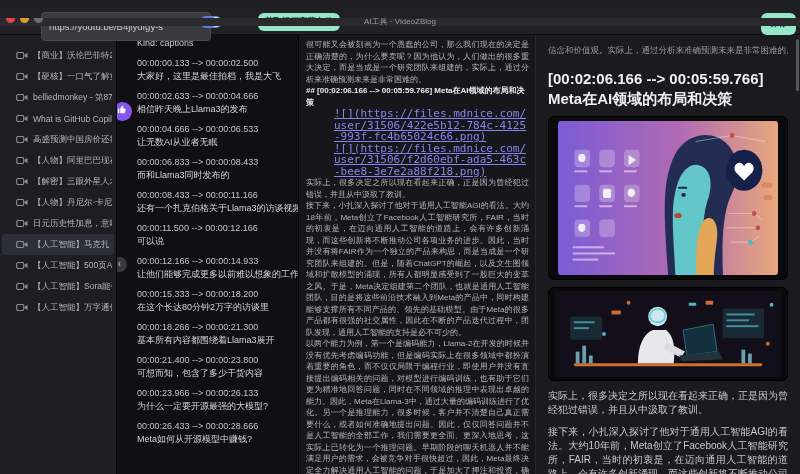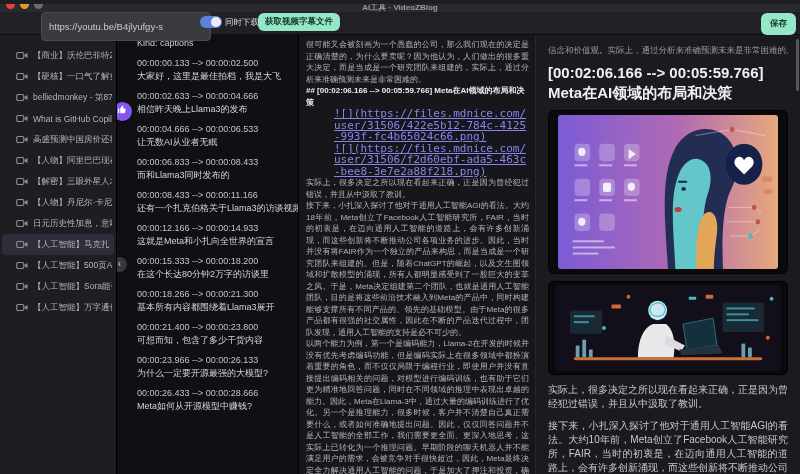--- a/index.html
+++ b/index.html
@@ -1,21 +1,21 @@
 <!DOCTYPE html>
 <html style="--bg_window: #1d1d22; --bg_titlebar: #29292e; --bg_toolbar: #202025; --bg_sidebar: #1d1d22; --bg_transcript: #101014; --bg_editor: #17171b; --bg_preview: #1a1a1f; --accent_green: #96e6c8; --accent_green_text: #123828; --accent_purple: #8655f0; --toggle_blue: #5b82d8; --link_blue: #8585ee; --traffic_red: #e0443e; --traffic_yellow: #de9b2d; --traffic_gray: #6b6b70;"><head>
 <meta charset="utf-8">
 <style>
   * { margin:0; padding:0; box-sizing:border-box; }
   html,body { background:#000; }
   body { font-family:"Liberation Sans", sans-serif; }
   .window { position:relative; width:800px; height:474px; background:var(--bg_window,#1d1d22); overflow:hidden; }
 
   
-  .titlebar { position:absolute; top:4px; left:0; right:0; height:8px; background:var(--bg_titlebar,#29292e); overflow:hidden; z-index:5;font-weight:bold; }
+  .titlebar { position:absolute; top:18px; left:0; right:0; height:8px; background:var(--bg_titlebar,#29292e); overflow:hidden; z-index:5; }
   .traffic { position:absolute; top:-4px; left:6px; display:flex; gap:5px; }
   .traffic span { width:9px; height:9px; border-radius:50%; display:block; }
   .t-red    { background:var(--traffic_red,#e0443e); }
   .t-yellow { background:var(--traffic_yellow,#de9b2d); }
   .t-gray   { background:var(--traffic_gray,#6b6b70); }
   .win-title { position:absolute; top:-2px; left:0; right:0; text-align:center; font-size:8px; color:#9a9aa0; }
 
   
   .toolbar { position:absolute; top:8px; left:0; right:0; height:27px; background:var(--bg_toolbar,#202025); border-bottom:1px solid #0c0c0e; z-index:4; }
   .url-input { position:absolute; left:41px; top:4px; width:170px; height:29px; background:#3a3a41; border:1px solid #4a4a52; border-radius:4px; color:#c9c9cf; font-size:9.5px; padding:0 7px; outline:none; font-family:"Liberation Sans",sans-serif; }
@@ -40,21 +40,21 @@
   .cue-time { color:#c3c3cb; white-space:nowrap; }
   .cue-text { color:#d4d4da; white-space:nowrap; }
 
   .editor { position:absolute; top:0; bottom:0; left:298px; width:237px; background:var(--bg_editor,#17171b); border-left:1px solid #000; padding:4px 6px 0 7px; overflow:hidden; font-size:8px; line-height:11.5px; color:#b4b4bc; }
   .seg-text { text-align:justify; }
   .seg-heading { color:#eaeaf0; font-weight:bold; }
   .seg-link { color:var(--link_blue,#8585ee); text-decoration:underline; word-break:break-all; font-family:"DejaVu Sans Mono",monospace; font-size:11px;margin-left:28px; }
 
   .preview { position:absolute; top:0; bottom:0; left:535px; width:265px; background:var(--bg_preview,#1a1a1f); border-left:1px solid #26262c; padding:6px 12px 0 12px; overflow:hidden; }
   .pv-intro { margin-top:4px; font-size:8.5px; color:#9a9aa0; white-space:nowrap; overflow:hidden; }
-  .pv-heading { margin-top:6px; font-size:15px; line-height:20px; font-weight:bold; color:#eef0f4; }
+  .pv-heading { margin-top:12px; font-size:15px; line-height:20px; font-weight:bold; color:#eef0f4; }
   .img-frame { margin-top:7px; background:#0a0a0d; border:1px solid #000; border-radius:6px; overflow:hidden; display:flex; align-items:center; justify-content:center; }
   .img-frame.f1 { height:164px; padding:4px 9px; }
   .img-frame.f2 { height:94px; padding:3px 6px; }
   .img-frame svg { width:100%; height:100%; border-radius:3px; }
   .pv-p { margin-top:8px; font-size:10px; line-height:14px; color:#c9c9cf; text-align:justify; }
 
   
   .fab { position:absolute; left:-4px; top:67px; width:19px; height:19px; border-radius:50%; background:var(--accent_purple,#8655f0); display:flex; align-items:center; justify-content:center; cursor:pointer; z-index:6; box-shadow:0 1px 3px rgba(0,0,0,.5); }
   .fab svg { width:11px; height:11px; }
   .collapse-btn { position:absolute; left:-5px; top:222px; width:15px; height:15px; border-radius:50%; background:#37373f; color:#c8c8cc; font-size:10px; line-height:13px; text-align:center; cursor:pointer; z-index:6; }
@@ -227,22 +227,26 @@
   </div>
           <div class="cue">
     <div class="cue-time">00:00:06.833 --&gt; 00:00:08.433</div>
     <div class="cue-text">而和Llama3同时发布的</div>
   </div>
           <div class="cue">
     <div class="cue-time">00:00:08.433 --&gt; 00:00:11.166</div>
     <div class="cue-text">还有一个扎克伯格关于Llama3的访谈视频</div>
   </div>
           <div class="cue">
+    <div class="cue-time">00:00:11.500 --&gt; 00:00:12.166</div>
+    <div class="cue-text">可以说</div>
+  </div>
+          <div class="cue">
     <div class="cue-time">00:00:12.166 --&gt; 00:00:14.933</div>
-    <div class="cue-text">这就是Meta和小扎向全世界的宣言</div>
+    <div class="cue-text">让他们能够完成更多以前难以想象的工作</div>
   </div>
           <div class="cue">
     <div class="cue-time">00:00:15.333 --&gt; 00:00:18.200</div>
     <div class="cue-text">在这个长达80分钟2万字的访谈里</div>
   </div>
           <div class="cue">
     <div class="cue-time">00:00:18.266 --&gt; 00:00:21.300</div>
     <div class="cue-text">基本所有内容都围绕着Llama3展开</div>
   </div>
           <div class="cue">

